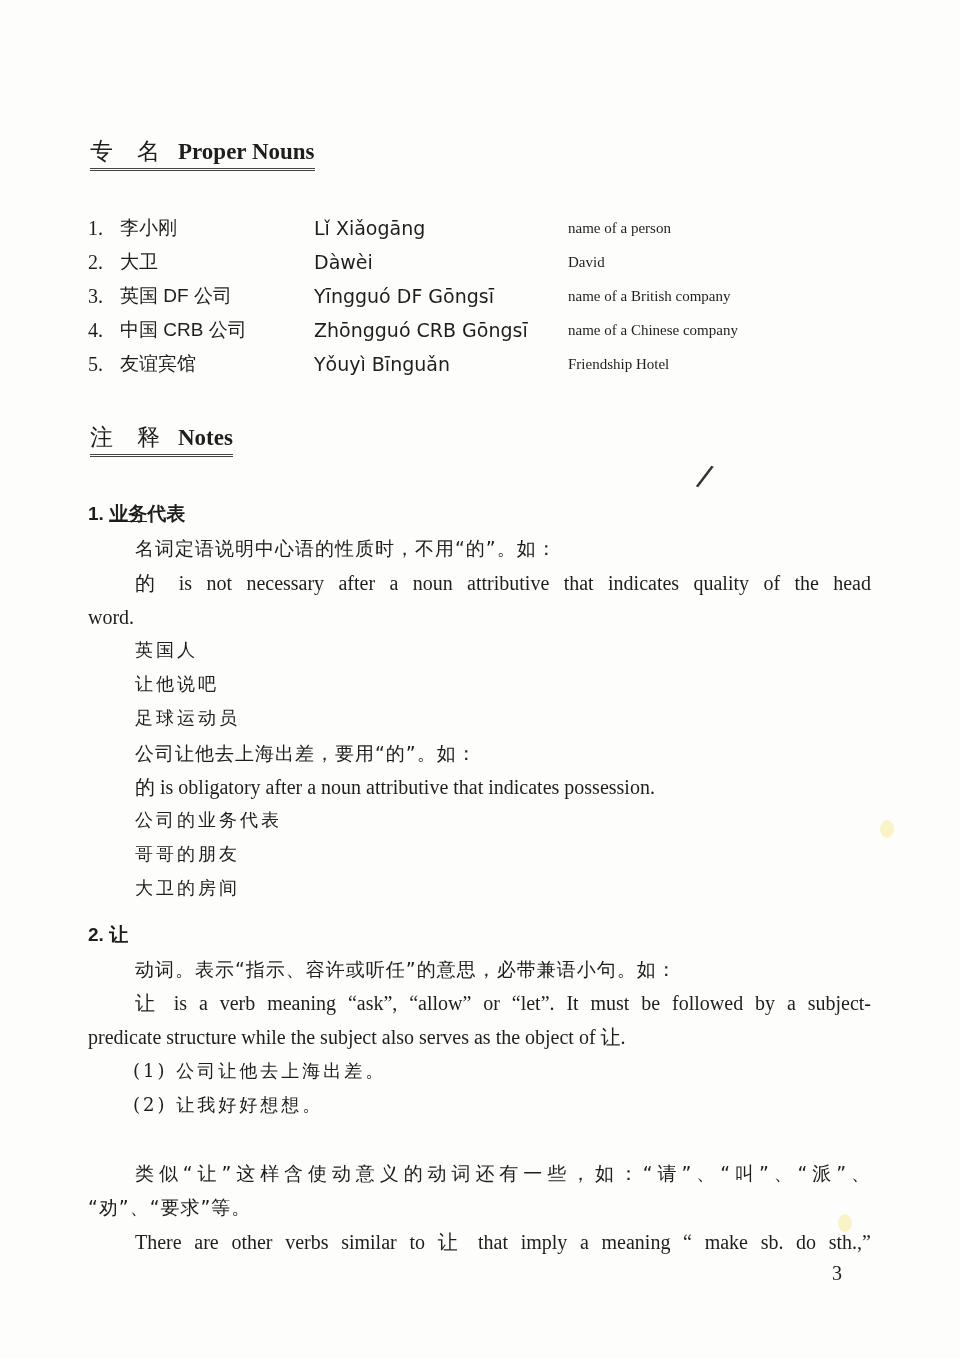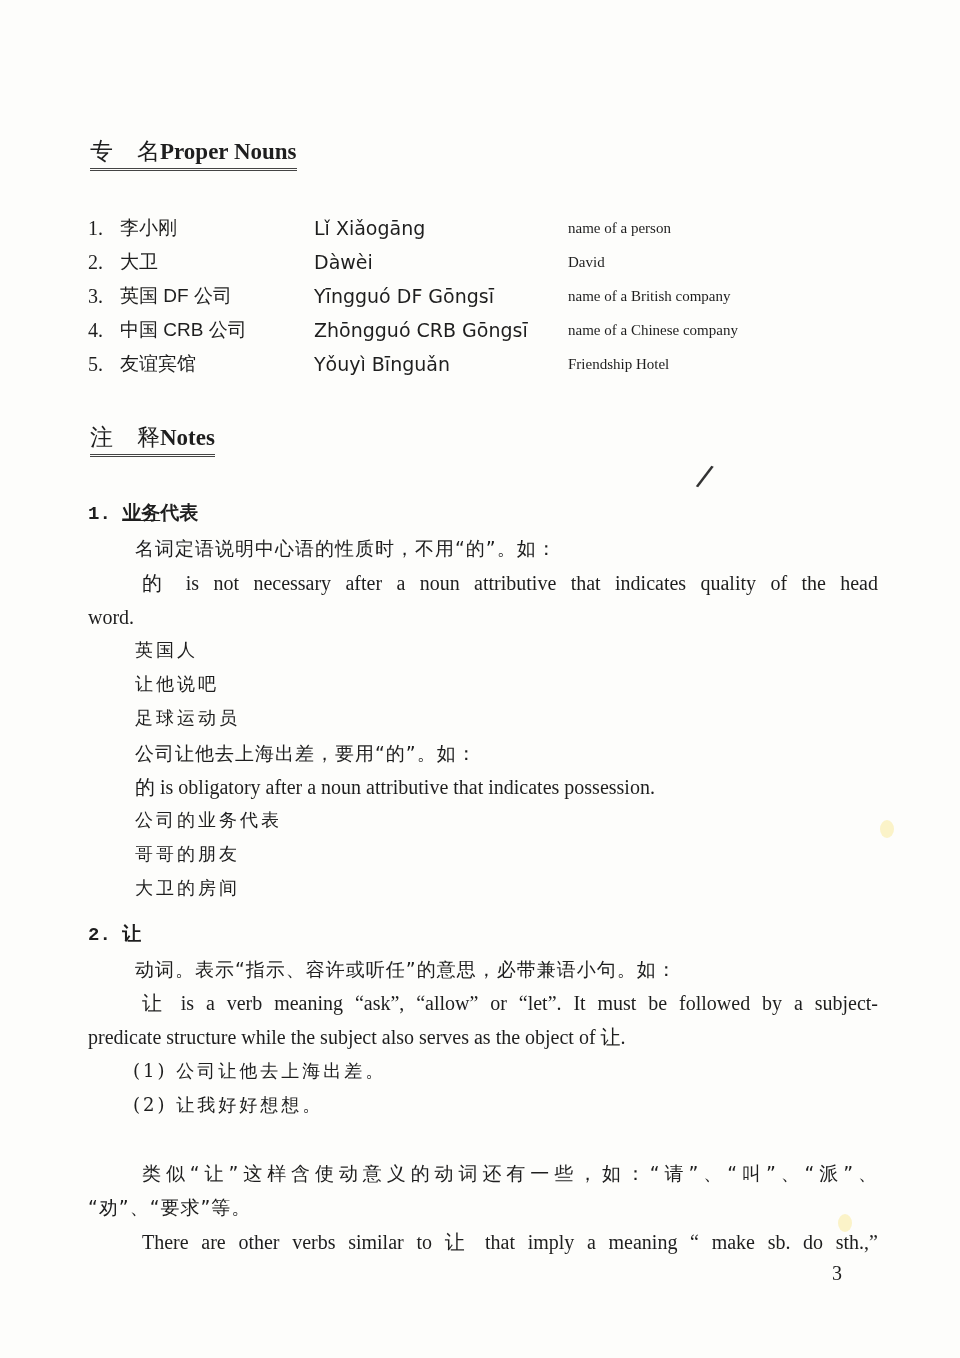--- a/index.html
+++ b/index.html
@@ -11,35 +11,35 @@
     }
     .page { position: absolute; left: 0; top: 0; width: 960px; height: 1358px; }
     .section-title {
       position: absolute; left: 90px;
       font-family: "Liberation Serif", serif; font-weight: bold; font-size: 23px;
       border-bottom: 3px double #444; padding-bottom: 2px; line-height: 28px;
       white-space: nowrap;
     }
     .section-title .cn { font-family: Liberation Serif, serif; font-weight: normal; letter-spacing: 0; }
     .section-title .cn .gap { display: inline-block; width: 24px; }
-    .section-title .en { }
+    .section-title .en { margin-left: 18px; }
 
     .pn-row { position: absolute; left: 88px; height: 32px; font-size: 20px; line-height: 32px; white-space: nowrap; }
     .pn-row .num { position: absolute; left: 0; font-family: "Liberation Serif", serif; }
     .pn-row .cn { position: absolute; left: 32px; font-family: Liberation Sans, sans-serif; font-size: 19px; }
     .pn-row .py { position: absolute; left: 226px; font-family: "DejaVu Sans", sans-serif; font-size: 19px; }
     .pn-row .en { position: absolute; left: 480px; font-family: "Liberation Serif", serif; font-size: 15px; }
 
     .line { position: absolute; white-space: nowrap; font-size: 19px; line-height: 32px; }
     .cnline { font-family: "DejaVu Sans", sans-serif; font-size: 19px; letter-spacing: 1px; }
     .enline { font-family: "Liberation Serif", serif; font-size: 20px; }
     .ex { font-family: "DejaVu Serif", serif; font-size: 18px; letter-spacing: 3px; }
-    .note-head { font-family: Liberation Mono, monospace; font-weight: bold; font-size: 19px; }
+    .note-head { font-family: Liberation Sans, sans-serif; font-weight: bold; font-size: 19px; }
     .note-head .u { text-decoration: underline; }
-    .justify { width: 784px; text-align: justify; text-align-last: justify; margin-left: 7px; }
+    .justify { width: 784px; text-align: justify; text-align-last: justify; }
     .page-num { position: absolute; left: 832px; top: 1262px; font-family: "Liberation Serif", serif; font-size: 20px; }
     .mark { position: absolute; font-family: "DejaVu Sans", sans-serif; color: #333; font-size: 30px; transform: rotate(20deg); }
     .speck { position: absolute; width: 14px; height: 18px; border-radius: 50%; background: #fbf3c8; }
   </style>
 </head>
 <body>
 
 <div class="page">
 
   <div class="section-title" style="top:138px;">

